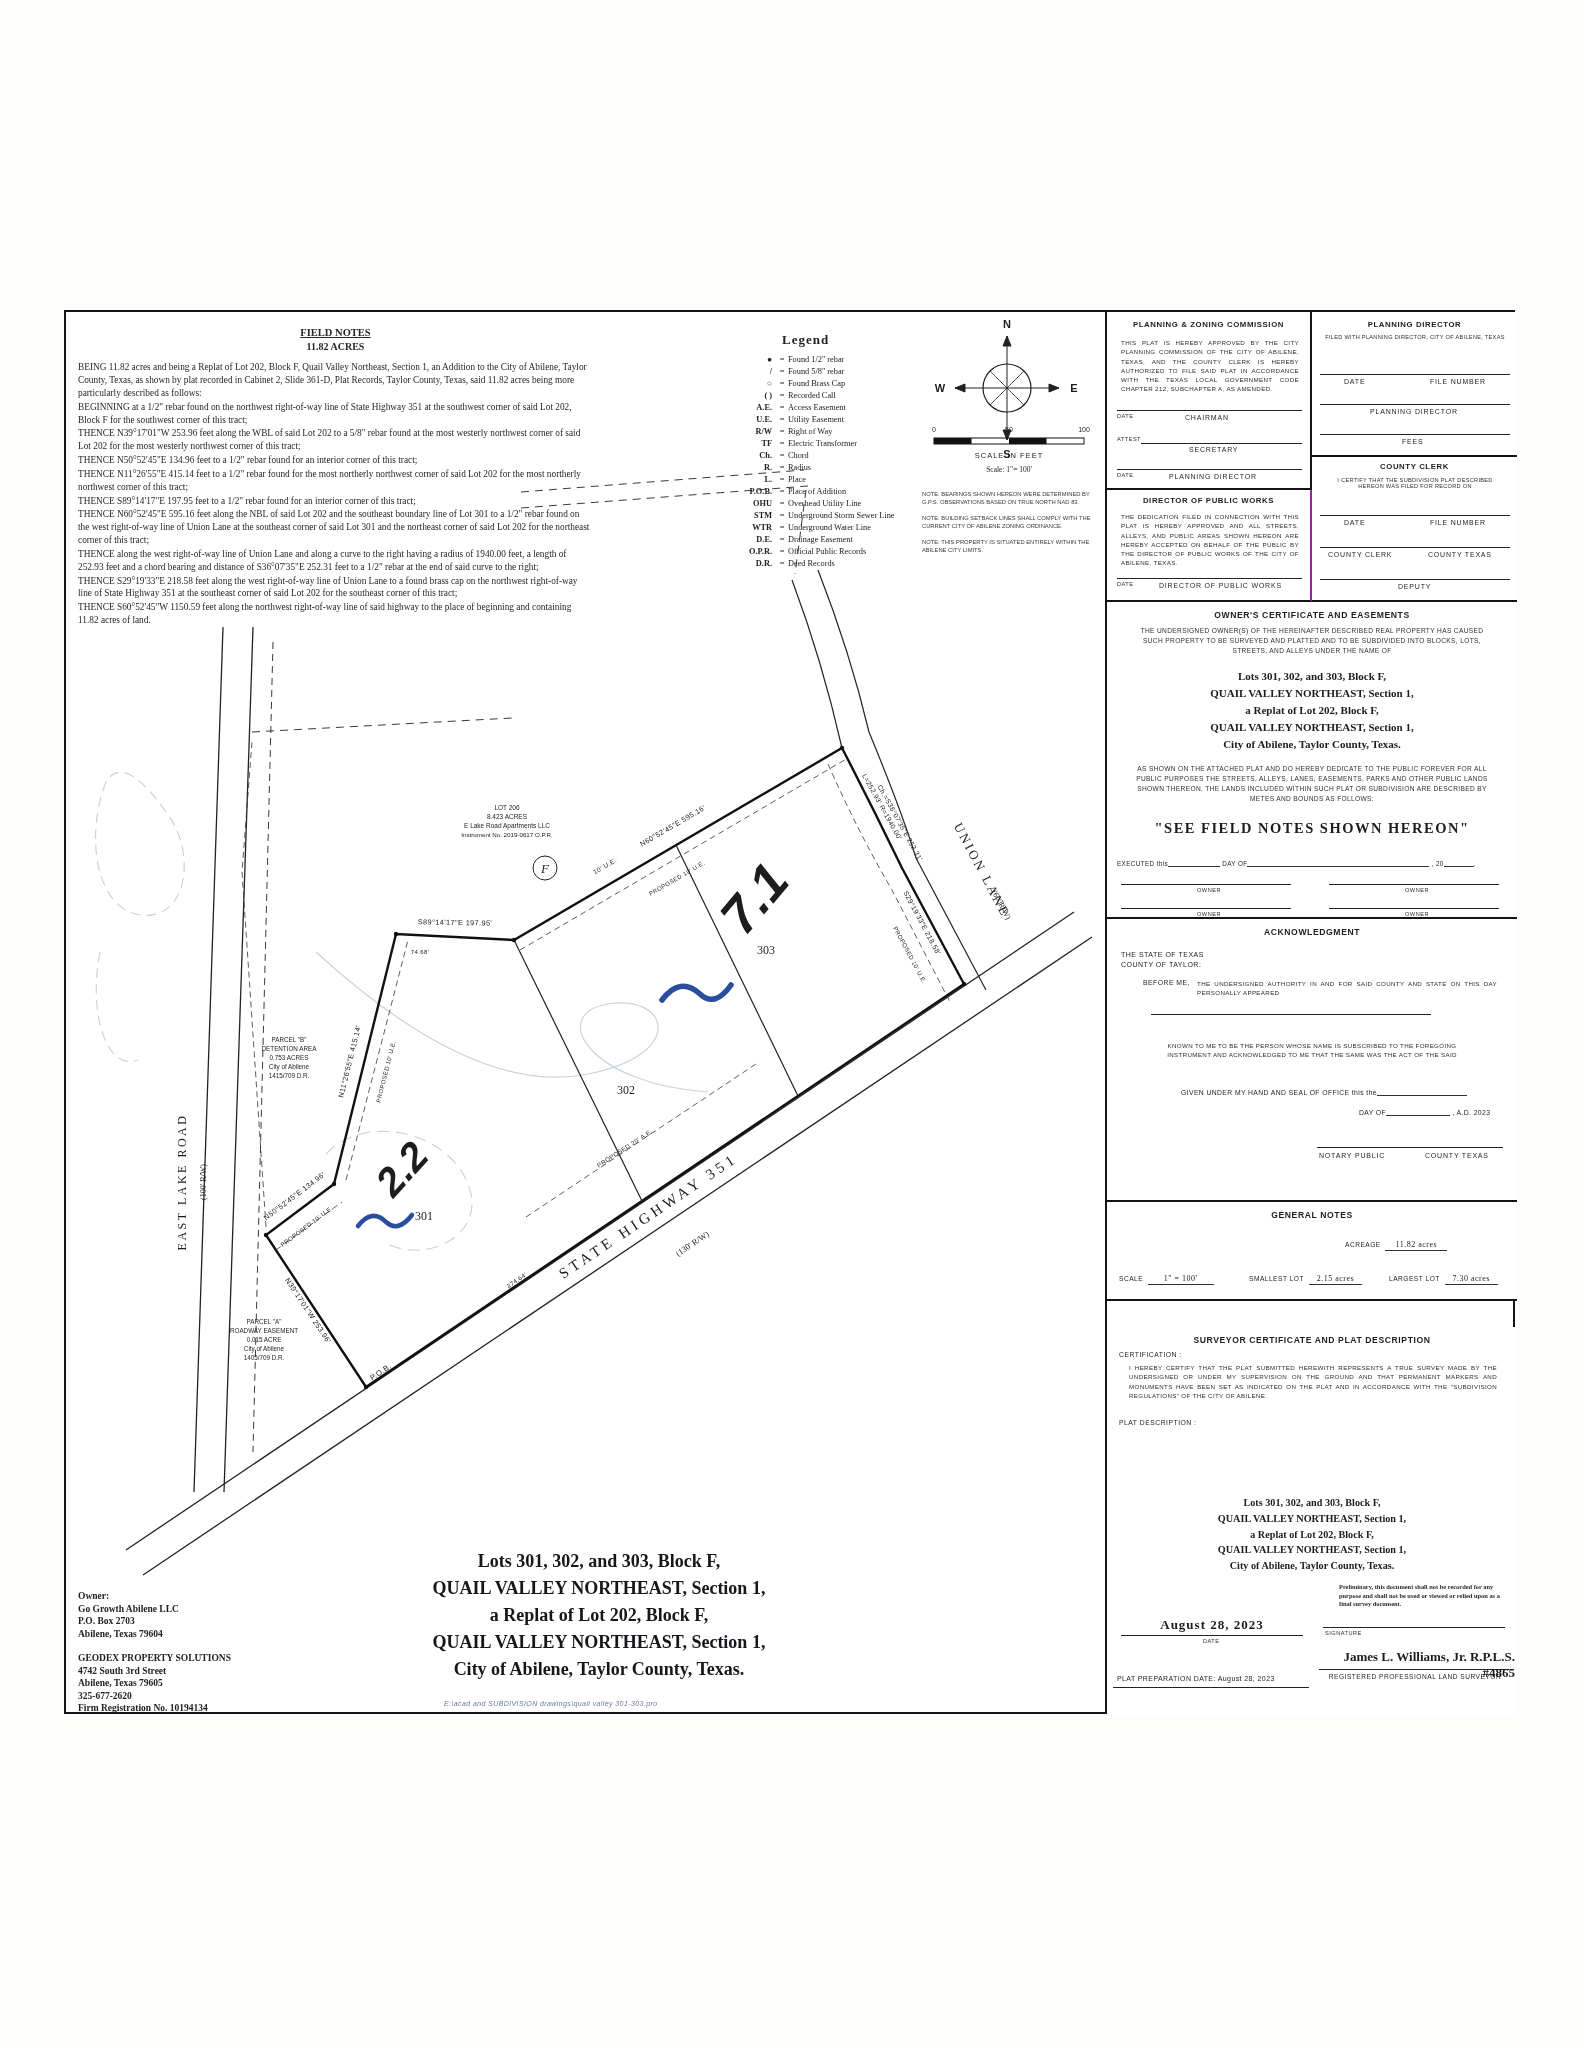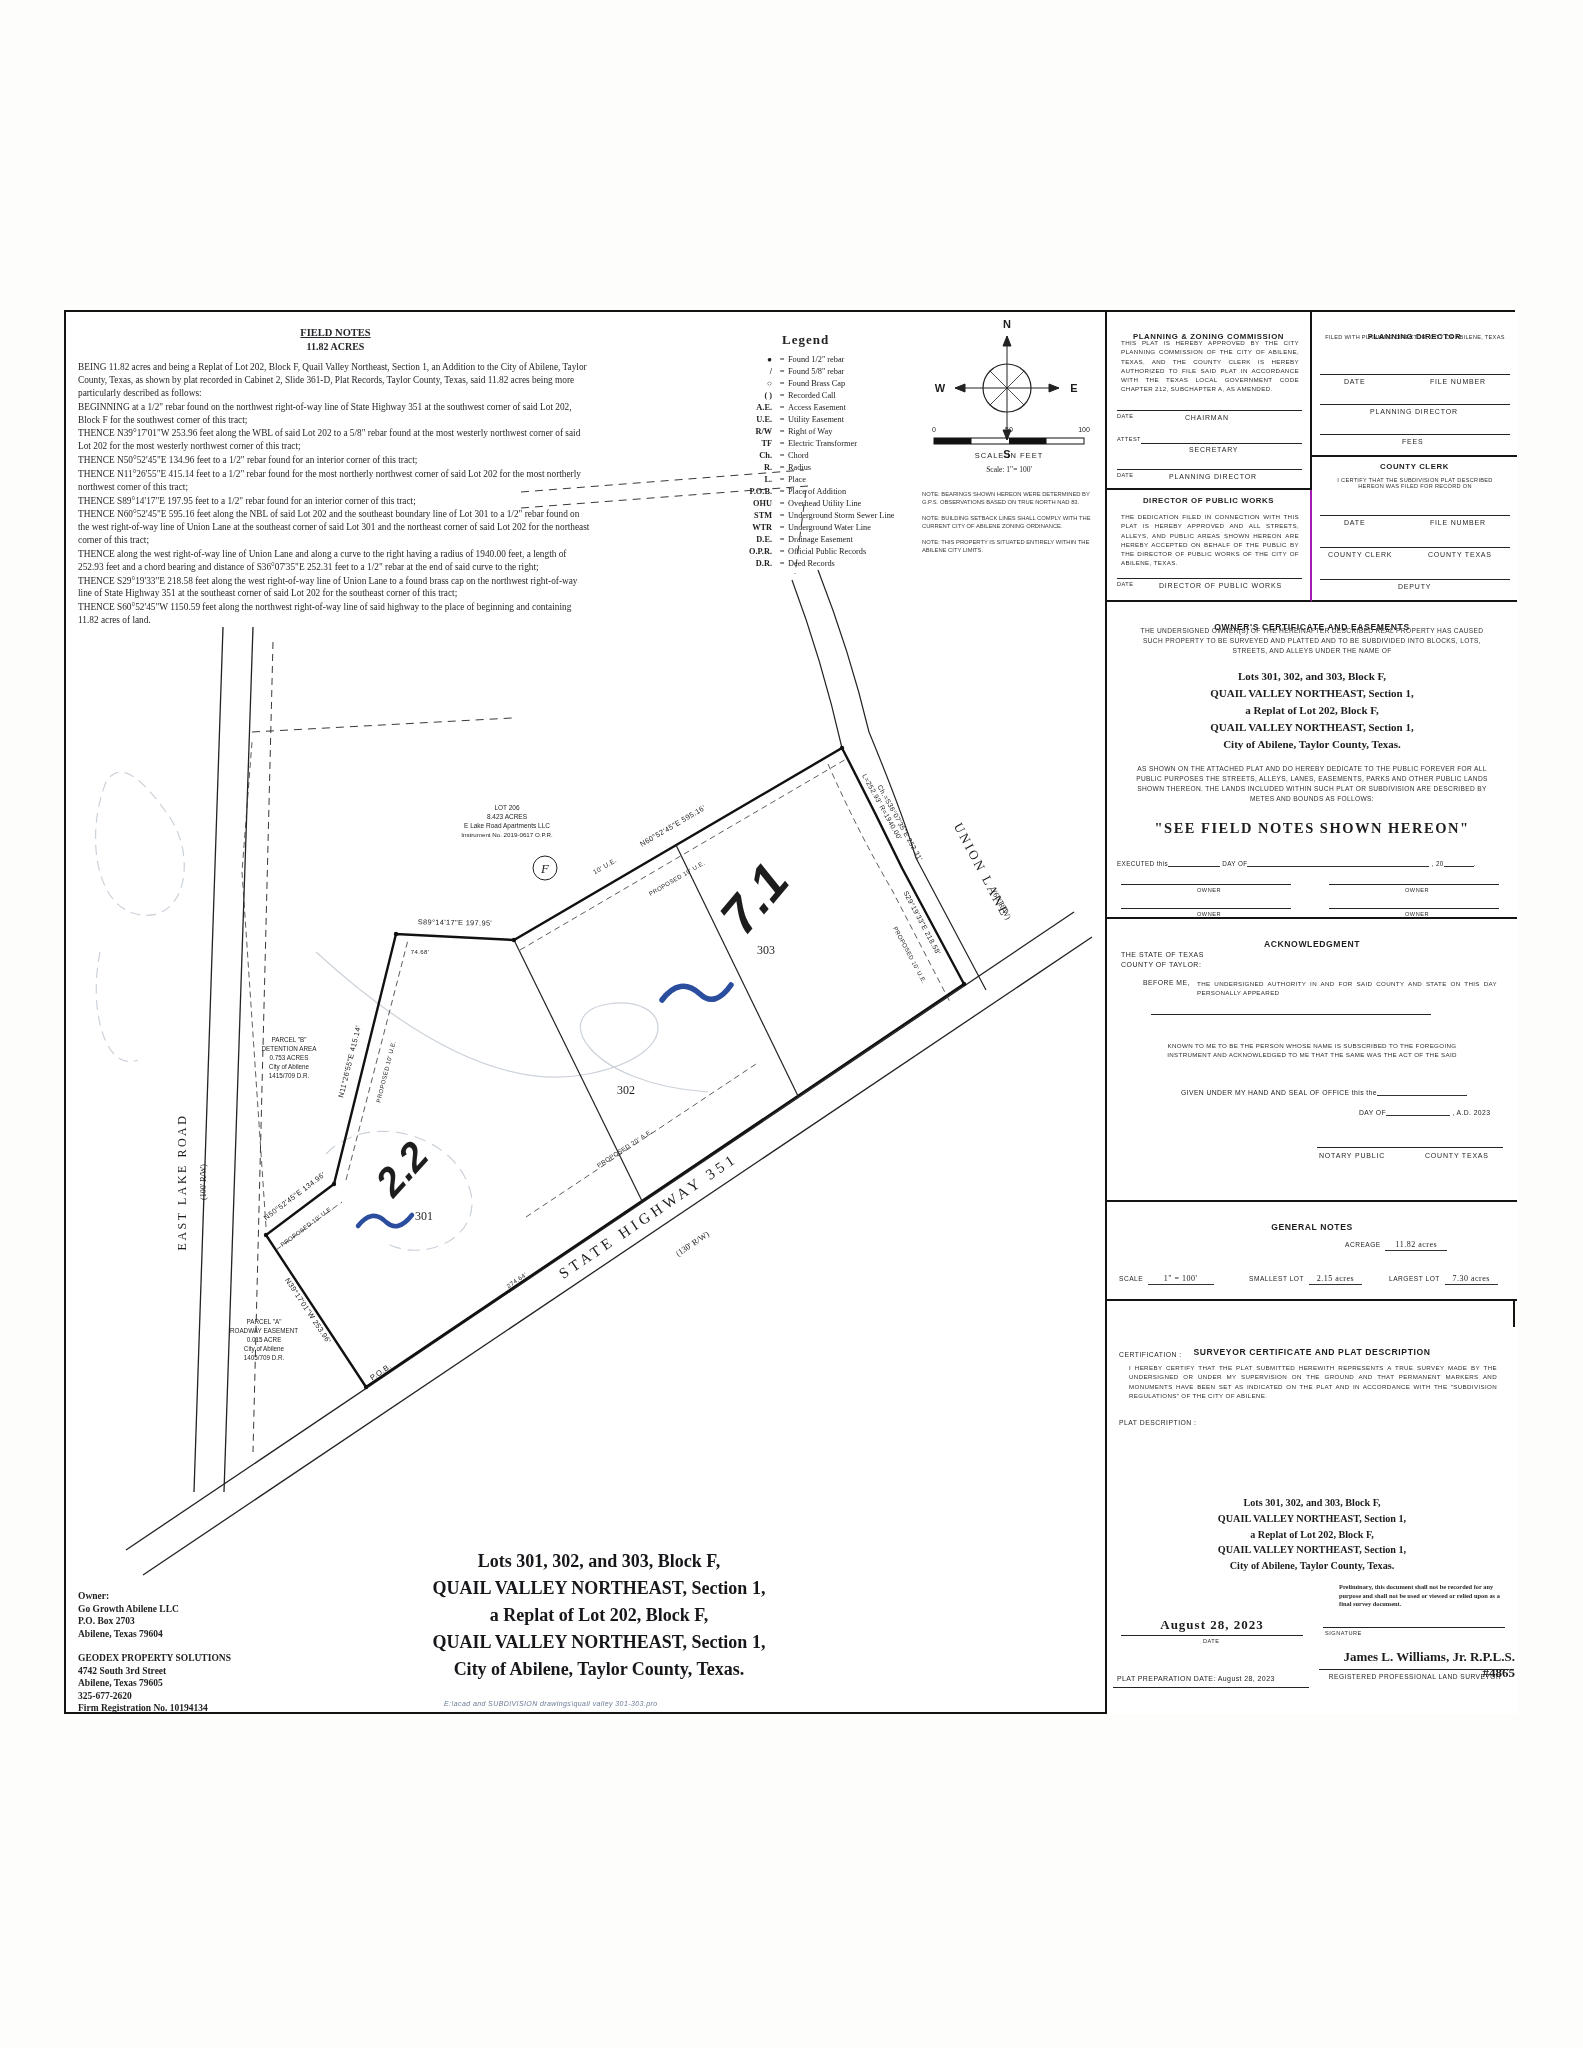--- a/index.html
+++ b/index.html
@@ -23,21 +23,21 @@
   .lsym{text-align:right;padding-right:4px;font-weight:700}
   .leq{text-align:center}
   
   .mapnotes{left:856px;top:178px;width:172px;font-size:5.8px;line-height:1.45;
     color:#3a3a3f;text-transform:uppercase}
   .mapnotes p{margin-bottom:7px}
   
   .rightcol{position:absolute;left:1039px;top:0;width:410px;height:1402px;
     border-left:2px solid #141414}
   .bx{position:absolute;background:#fff}
-  .bx h3{font-size:8.6px;font-weight:700;letter-spacing:.6px;text-align:center;padding-top:20px}
+  .bx h3{font-size:8.6px;font-weight:700;letter-spacing:.6px;text-align:center;padding-top:8px}
   .body{font-size:6.6px;letter-spacing:.35px;line-height:1.5;color:#2e2e33;text-align:justify}
   .rule{position:absolute;border-bottom:1px solid #232323}
   .lbl{position:absolute;font-size:5.6px;letter-spacing:.5px;color:#2b2b2b}
   .lbl2{position:absolute;font-size:7px;letter-spacing:.8px;color:#1f1f1f}
   .blank{display:inline-block;border-bottom:1px solid #333;height:9px;vertical-align:bottom}
   .platname{text-align:center;font-family:"Liberation Serif",serif;font-weight:700;
     line-height:1.55;color:#1c1c20}
   
   .titleblock{left:366px;top:1236px;width:334px;text-align:center;
     font-family:"Liberation Serif",serif;font-weight:700;font-size:18px;line-height:1.5;color:#17171b}

